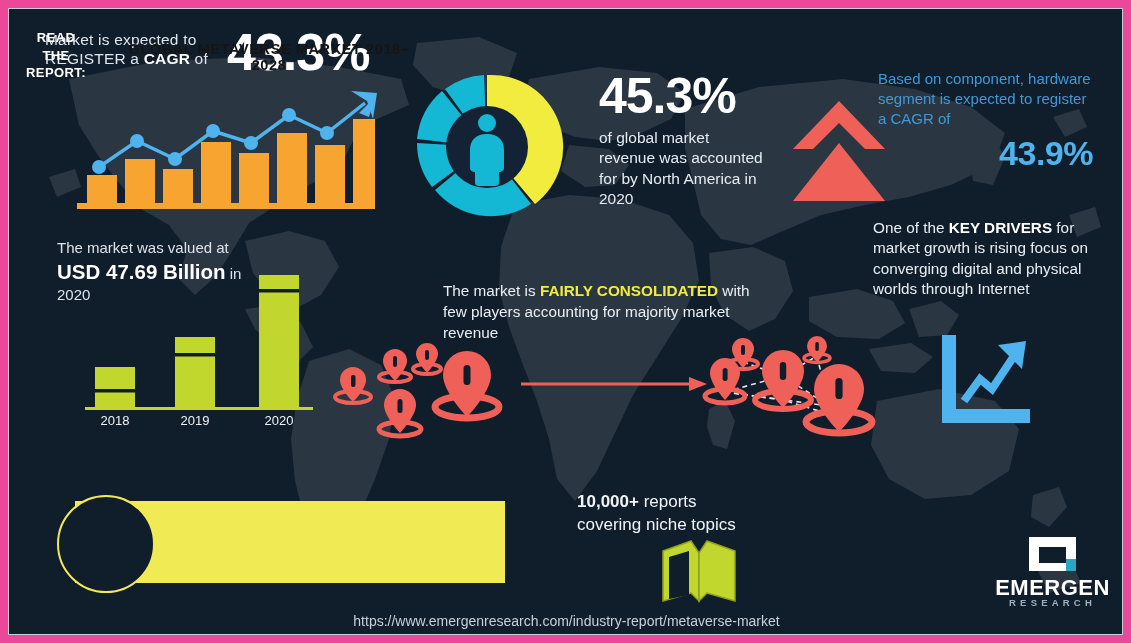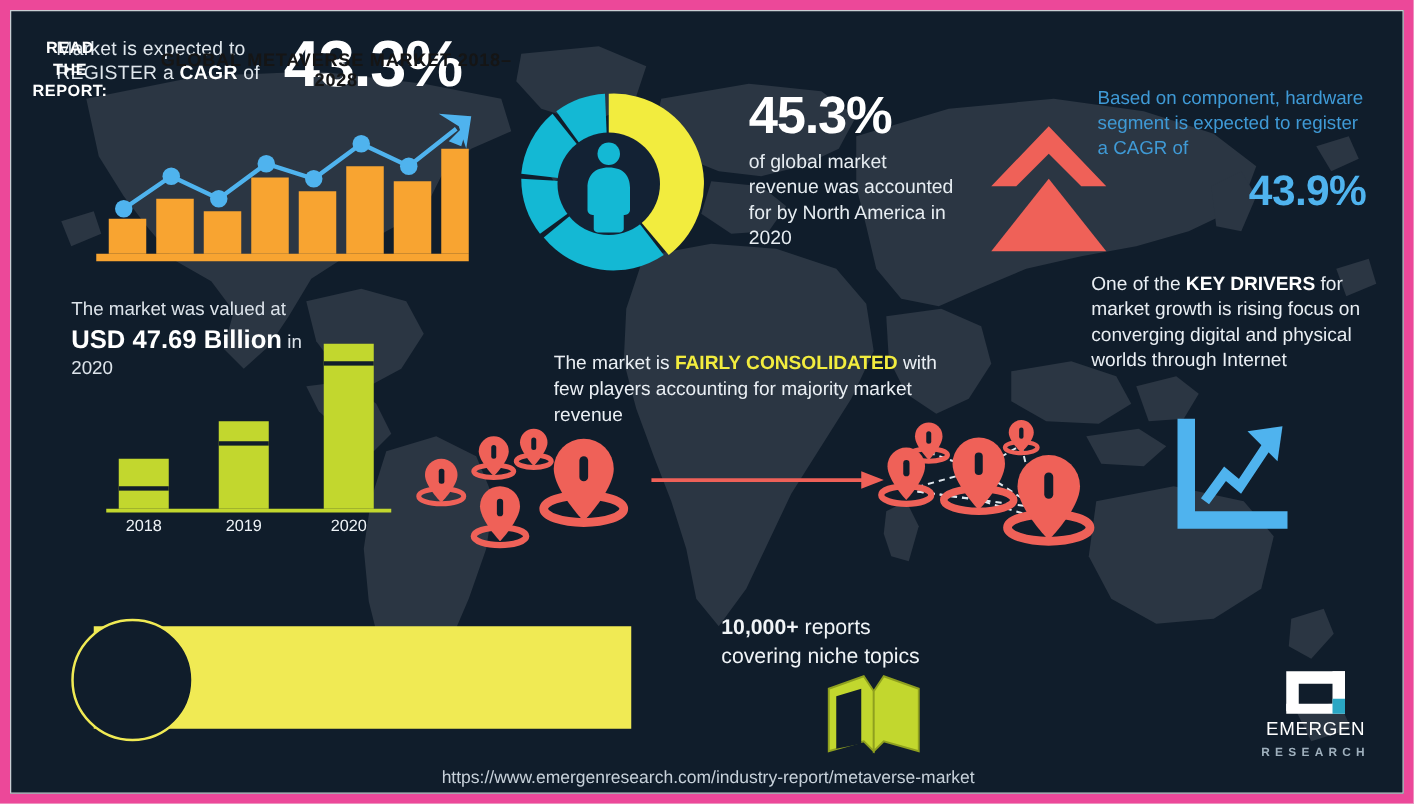--- a/index.html
+++ b/index.html
@@ -19,21 +19,21 @@
   .txt{position:absolute;color:#eef2f5;line-height:1.2;}
 
   
   #cagr-block{left:36px;top:22px;width:330px;}
   #cagr-block .lead{font-size:15.5px;color:#dfe6ec;letter-spacing:.2px;}
   #cagr-block .lead b{font-weight:700;color:#ffffff;}
   #cagr-big{position:absolute;left:206px;top:12px;font-size:52px;font-weight:700;color:#ffffff;letter-spacing:-1px;margin-left:12px;}
 
   
   #na-block{left:590px;top:62px;width:170px;}
-  #na-big{font-size:42px;font-weight:700;color:#ffffff;letter-spacing:-1px;line-height:1;}
+  #na-big{font-size:50px;font-weight:700;color:#ffffff;letter-spacing:-1px;line-height:1;}
   #na-desc{margin-top:7px;font-size:15.5px;color:#e6ecf1;line-height:1.32;}
 
   
   #hw-block{left:869px;top:60px;width:215px;}
   #hw-desc{font-size:15px;color:#3f9ad6;line-height:1.34;}
   #hw-big{margin-top:4px;font-size:34px;font-weight:700;color:#4fb3ee;letter-spacing:-.5px;text-align:right;}
 
   
   #kd-block{left:864px;top:209px;width:232px;font-size:15.3px;color:#e9eef3;line-height:1.33;}
   #kd-block b{font-weight:700;color:#ffffff;}
@@ -62,21 +62,21 @@
   #cta-circle-label{position:absolute;left:0;top:20px;width:94px;text-align:center;
     font-size:13px;font-weight:700;color:#ffffff;line-height:1.35;letter-spacing:.4px;}
 
   
   #url{position:absolute;left:0;top:604px;width:1115px;text-align:center;
     font-size:14px;color:#c7d1da;}
 
   
   #logo{position:absolute;left:986px;top:526px;width:115px;height:80px;}
   #logo-name{position:absolute;left:0;top:40px;width:115px;text-align:center;
-    font-size:15px;font-weight:400;color:#ffffff;letter-spacing:.5px;}
+    font-size:22px;font-weight:700;color:#ffffff;letter-spacing:.5px;}
   #logo-sub{position:absolute;left:0;top:62px;width:115px;text-align:center;
     font-size:9.5px;font-weight:700;color:#9fb0bd;letter-spacing:4.2px;}
 
   .gfx{position:absolute;}
   .gfx svg{display:block;}
 </style>
 </head>
 <body>
 
 <div class="canvas">

